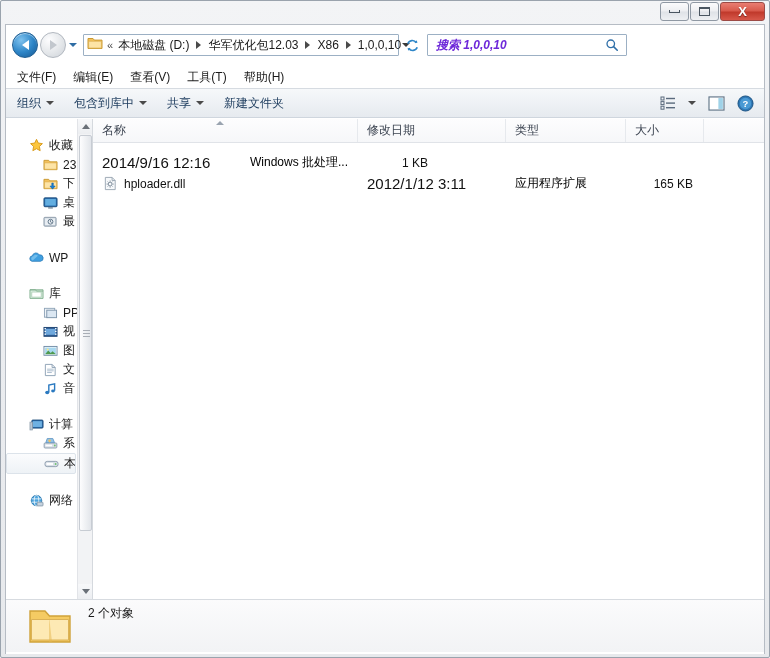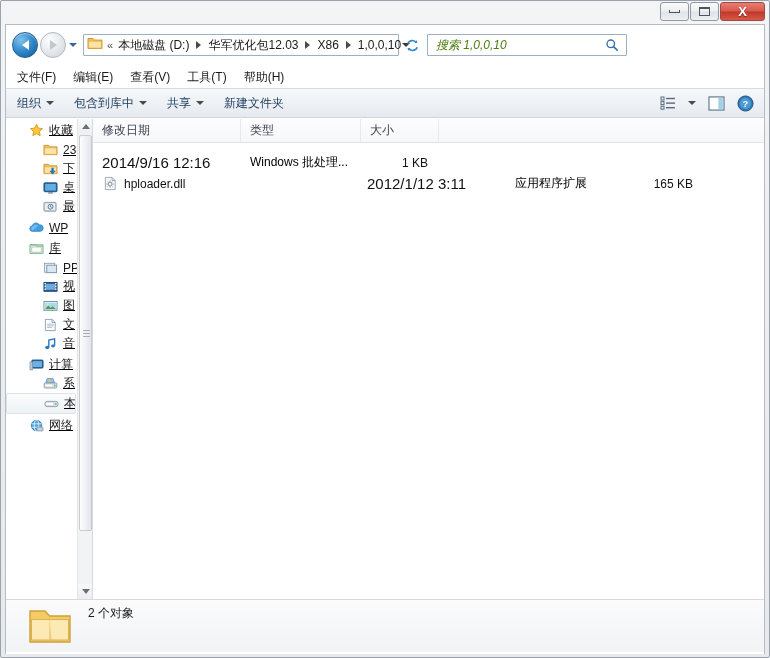--- a/index.html
+++ b/index.html
@@ -217,24 +217,25 @@
     border: 1px solid #9cb0c4;
     background: #ffffff;
     display: flex;
     align-items: center;
     border-radius: 1px;
   }
   .search-ph {
     flex: 1;
     font-style: italic;
     font-size: 12px;
-    color: #4d7c0f;
+    color: #6d28d9;
     padding-left: 8px;
     white-space: nowrap;
     overflow: hidden;
+    font-weight: bold;
   }
   .search-ic {
     flex: none;
     padding-right: 7px;
     display: flex;
     align-items: center;
   }
 
   
   .menubar {
@@ -312,22 +313,21 @@
     overflow: hidden;
   }
   .navpane-inner {
     position: absolute;
     left: 0; top: 0;
     width: 72px;
     height: 100%;
     overflow: hidden;
   }
   .nav-group {
-    margin-top: 2px;
-    text-decoration: underline;
+    margin-top: 17px;
   }
   .nav-row {
     height: 19px;
     display: flex;
     align-items: center;
     cursor: default;
     white-space: nowrap;
     overflow: hidden;
     padding-left: 22px;
     box-sizing: border-box;
@@ -874,20 +874,24 @@
         </div>
         <div class="sb-arrow bottom">
           <span class="sb-dn"></span>
         </div>
       </div>
     </div>
 
     <div class="listpane">
 
       <div class="col-head">
+        <div class="col-cell name">
+          <span>名称</span>
+          <span class="sort-mark"></span>
+        </div>
         <div class="col-cell date">
           <span>修改日期</span>
         </div>
         <div class="col-cell type">
           <span>类型</span>
         </div>
         <div class="col-cell size">
           <span>大小</span>
         </div>
       </div>

